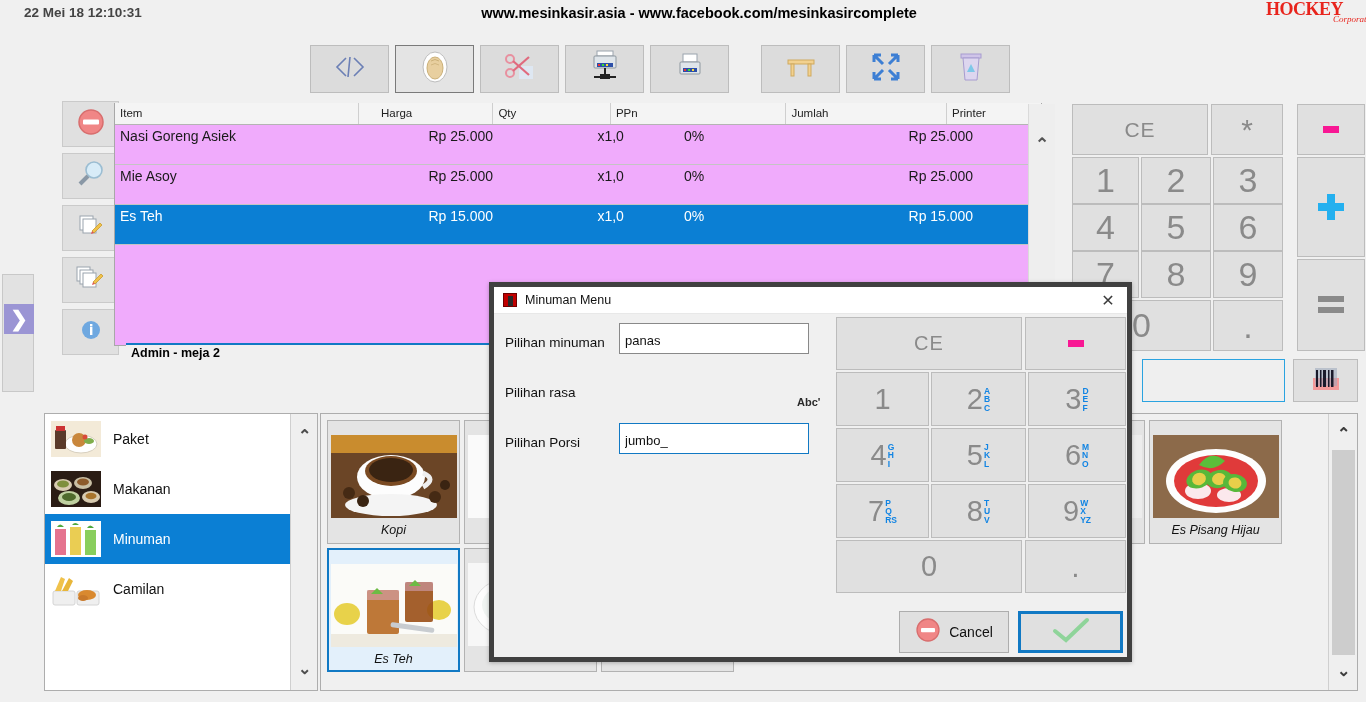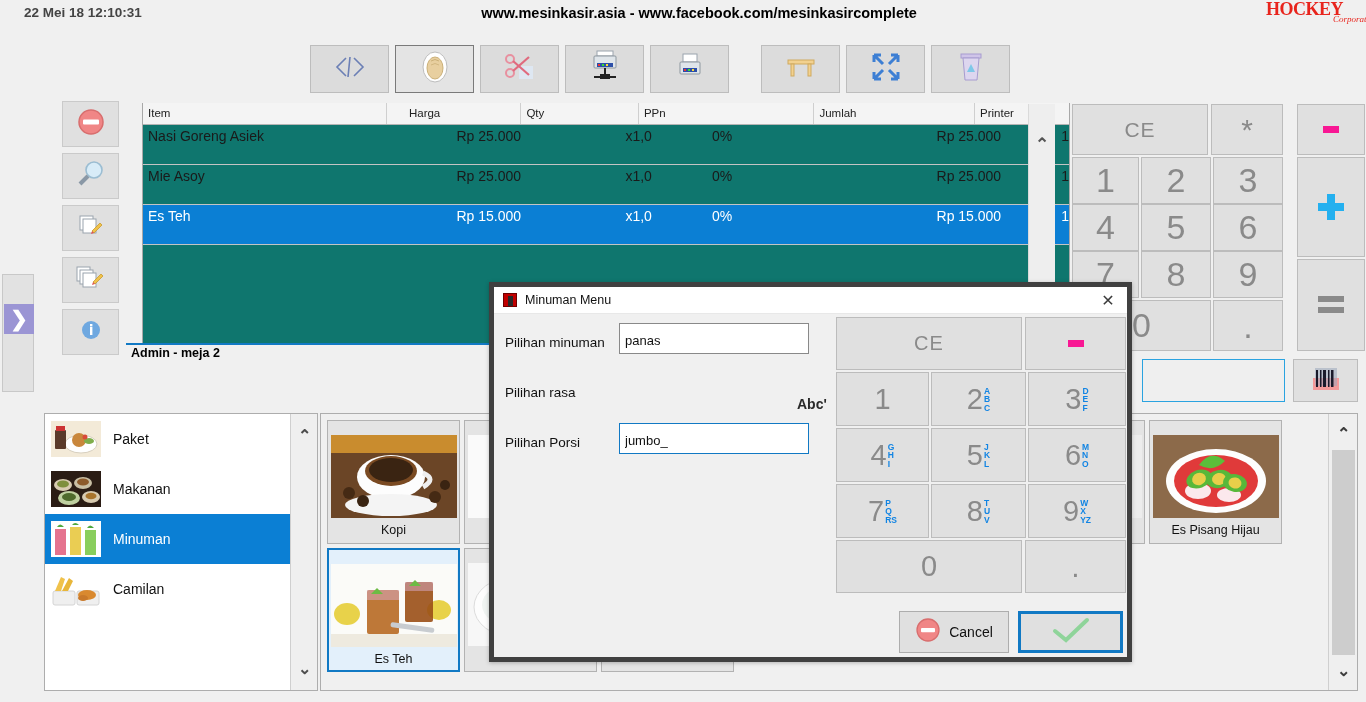--- a/index.html
+++ b/index.html
@@ -63,22 +63,22 @@
   
   .iconcol { position: absolute; left: 62px; top: 101px; }
   .ibtn {
     width: 57px; height: 46px; margin-bottom: 6px;
     background: #e0e0e0; border: 1px solid #cacaca;
     display: flex; align-items: center; justify-content: center;
   }
 
   
   .cart {
-    position: absolute; left: 142px; top: 103px; width: 928px; height: 243px;
-    background: #0f766e; border: 1px solid #a8a8a8; border-top: none;
+    position: absolute; left: 114px; top: 103px; width: 928px; height: 243px;
+    background: #f0abfc; border: 1px solid #a8a8a8; border-top: none;
   }
   .cart .hdr { display: flex; height: 22px; background: #f4f4f4; border-bottom: 1px solid #b4b4b4; }
   .cart .hdr div {
     font-size: 11.5px; color: #222; padding: 4px 0 0 5px;
     border-right: 1px solid #cfcfcf; overflow: hidden; white-space: nowrap;
   }
   .c-item { width: 260px; } .c-harga { width: 125px; margin-left: 17px; } .c-qty { width: 125px; }
   .c-ppn { width: 187px; } .c-jumlah { width: 171px; } .c-printer { width: 100px; border-right: none !important; }
 
   .crow { display: flex; height: 40px; align-items: flex-start; border-bottom: 1px solid #c4c4c4; }
@@ -161,21 +161,21 @@
     position: absolute; left: 320px; top: 413px; width: 1038px; height: 278px;
     background: #f0f0f0; border: 1px solid #adadad;
   }
   .prodgrid {
     position: absolute; left: 0; top: 0; width: 1008px; height: 276px;
     padding: 4px; display: flex; flex-wrap: wrap; align-content: flex-start;
   }
   .pcard {
     width: 133px; height: 124px; margin: 2px;
     background: #e4e4e4; border: 1px solid #b2b2b2;
-    display: flex; flex-direction: column; align-items: center;
+    display: flex; flex-direction: column; align-items: center; font-style: italic;
   }
   .pcard.sel { background: #e3f0fb; border: 2px solid #1179c4; }
   .pcard .pimg { width: 126px; height: 83px; margin-top: 14px; }
   .pcard .pname {
     width: 100%; text-align: center; font-size: 12.5px; color: #111;
     margin-top: 5px;
   }
   .prodscroll {
     position: absolute; right: 0; top: 0; width: 29px; height: 276px;
     background: #efefef; border-left: 1px solid #cfcfcf;
@@ -216,21 +216,21 @@
   .frow .flbl {
     position: absolute; left: 11px; top: 12px; font-size: 13.5px; color: #111; text-align: right;
   }
   .frow .finp {
     position: absolute; left: 125px; top: 0; width: 190px; height: 31px;
     background: #fff; border: 1px solid #898989;
     font-size: 13px; color: #111; padding: 4px 0 0 5px;
   }
   .frow .finp.focus { border: 1px solid #1179c4; }
   .abc-hint {
-    position: absolute; left: 797px; top: 396px; font-size: 14px;
+    position: absolute; left: 797px; top: 396px; font-size: 11px;
     color: #2a2a2a; font-weight: bold;
   }
 
   .mpad { position: absolute; left: 836px; top: 317px; }
   .mk {
     position: absolute; background: #e0e0e0; border: 1px solid #bcbcbc;
     display: flex; align-items: center; justify-content: center;
   }
   .mk .mnum { font-size: 29px; color: #8a8a8a; font-weight: 300; }
   .mk .mce { font-size: 20px; color: #8a8a8a; letter-spacing: 1px; }

